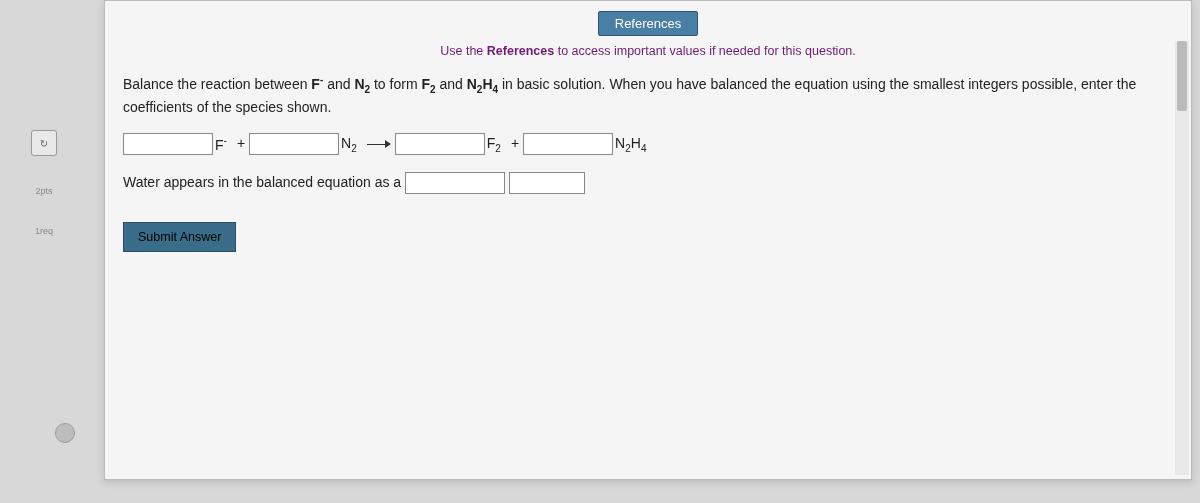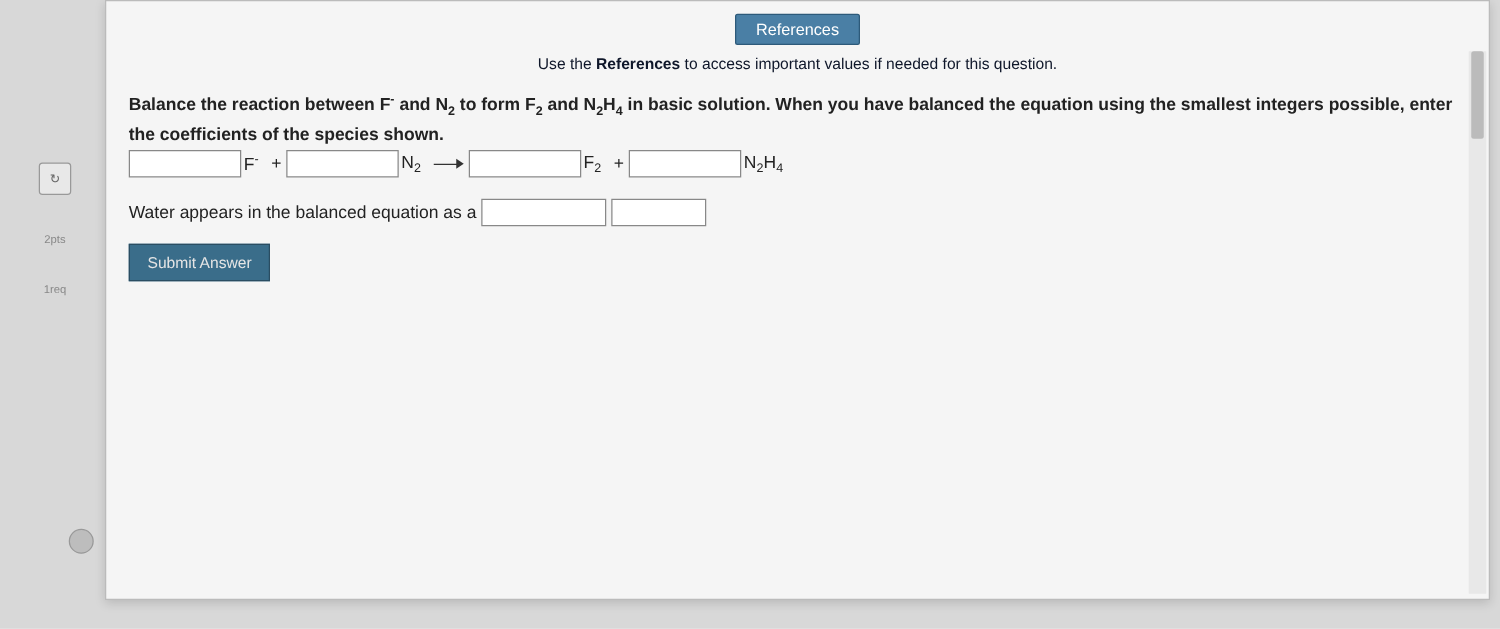--- a/index.html
+++ b/index.html
@@ -6,21 +6,21 @@
     body {
       font-family: Arial, sans-serif;
       background: #d8d8d8;
       width: 1200px;
       height: 503px;
       position: relative;
       overflow: hidden;
     }
     .app-frame {
       position: absolute;
-      left: 84px;
+      left: 104px;
       top: 0;
       right: 8px;
       height: 480px;
       background: #f5f5f5;
       border: 1px solid #bbb;
       box-shadow: 0 2px 8px rgba(0,0,0,0.15);
     }
     .sidebar {
       position: absolute;
       left: 0;
@@ -71,32 +71,32 @@
       color: #fff;
       border: 1px solid #2d5a7a;
       padding: 4px 16px;
       font-size: 13px;
       border-radius: 2px;
       cursor: pointer;
     }
     .ref-text {
       text-align: center;
       font-size: 12.5px;
-      color: #0f172a;
+      color: #701a75;
       padding: 8px 0 14px;
     }
     .ref-text b { font-weight: bold; }
     .content {
       padding: 0 18px;
       font-size: 14px;
       color: #222;
       line-height: 1.55;
     }
     .prompt {
-      font-weight: bold;
+      margin-bottom: 14px;
     }
     .eq-row {
       display: flex;
       align-items: center;
       gap: 2px;
       margin-bottom: 16px;
     }
     .coef-input, .fill-input {
       border: 1px solid #888;
       background: #fff;
@@ -137,25 +137,26 @@
     .line-row {
       display: flex;
       align-items: center;
       flex-wrap: wrap;
       gap: 4px;
       margin-bottom: 14px;
       font-size: 14px;
     }
     .submit-btn {
       background: #3a6d8a;
-      color: #e5e5e5;
+      color: #000000;
       border: 1px solid #2a4d62;
       padding: 7px 14px;
       font-size: 12.5px;
       cursor: pointer;
+      margin-top: 14px;
     }
     .scrollbar-v {
       position: absolute;
       right: 2px;
       top: 40px;
       bottom: 4px;
       width: 14px;
       background: #e8e8e8;
     }
     .scroll-thumb {

